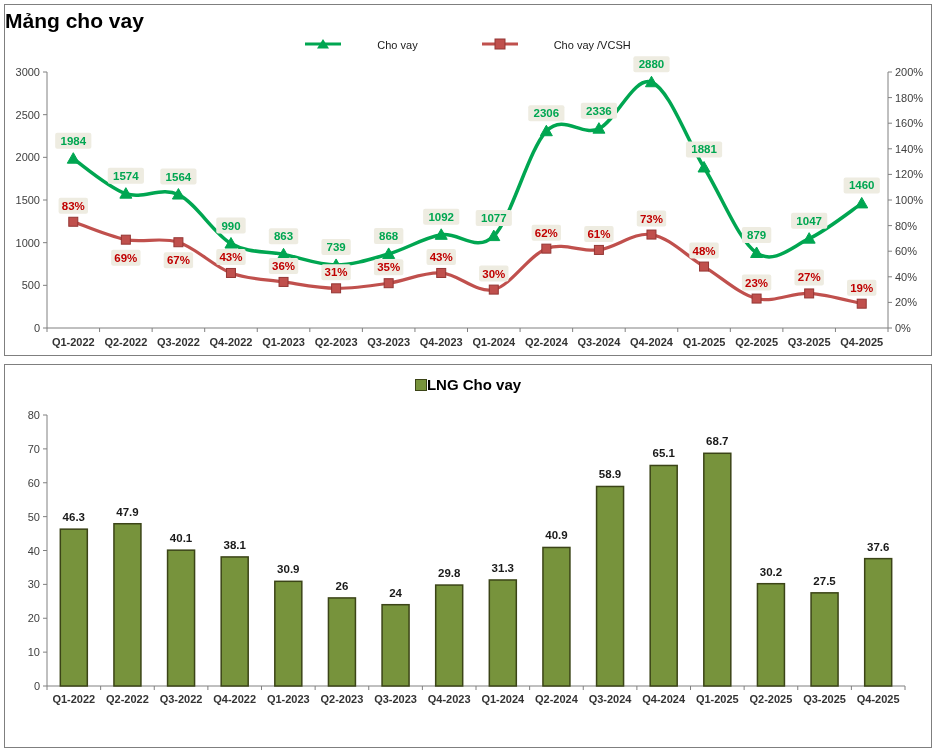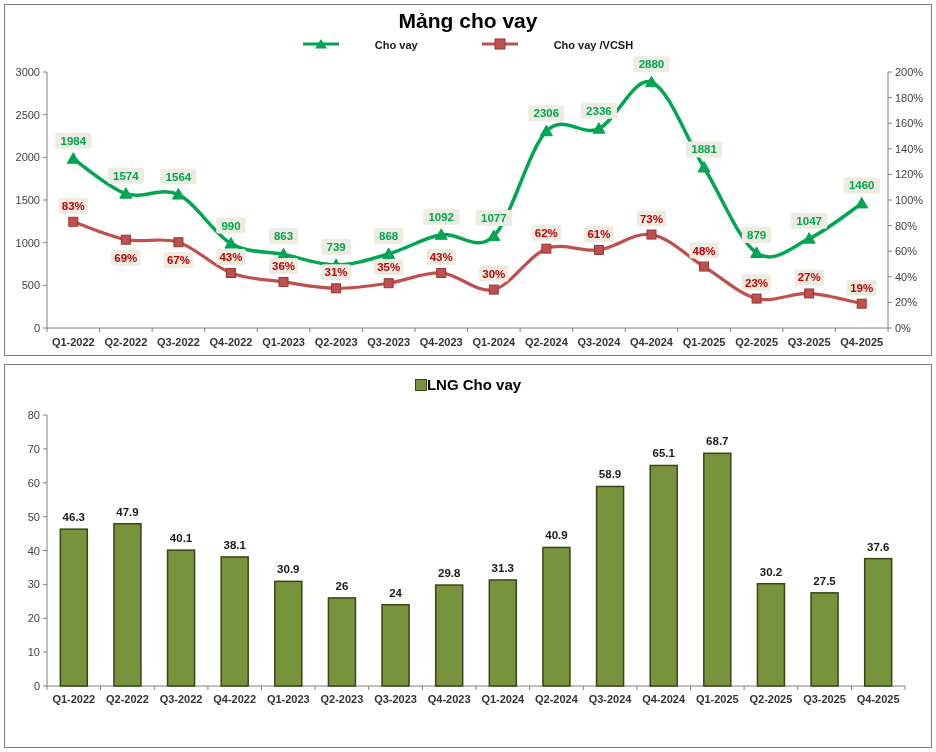--- a/index.html
+++ b/index.html
@@ -1,25 +1,25 @@
 <!DOCTYPE html>
 <html><head>
 <meta charset="utf-8">
 <style>
   html,body{margin:0;padding:0;}
   body{width:936px;height:752px;background:#ffffff;font-family:"Liberation Sans",sans-serif;position:relative;overflow:hidden;}
   .panel{position:absolute;left:4px;background:#ffffff;border:1px solid #7f7f7f;}
   #panel-top{top:4px;width:926px;height:350px;}
   #panel-bottom{top:364px;width:926px;height:382px;}
   .panel svg.plot{position:absolute;left:0;top:0;}
-  .chart-title{position:absolute;top:4px;left:0;width:100%;text-align:center;font-size:21px;font-weight:bold;color:#000;z-index:2;}
+  .chart-title{position:absolute;top:4px;left:0;width:100%;text-align:left;font-size:21px;font-weight:bold;color:#000;z-index:2;}
   .legend{position:absolute;left:0;width:100%;display:flex;justify-content:center;align-items:center;z-index:2;}
   #legend-top{top:31px;gap:64px;}
   .legend-item{display:flex;align-items:center;gap:5px;}
-  .legend-label{font-size:11px;font-weight:bold;color:#1a1a1a;padding-left:31px;}
+  .legend-label{font-size:11px;font-weight:normal;color:#1a1a1a;padding-left:31px;}
   #legend-bottom{top:11px;gap:0;}
   .legend-square{display:inline-block;width:12px;height:12px;box-sizing:border-box;}
   .legend-title{font-size:15px;font-weight:bold;color:#000;}
   svg text{font-family:"Liberation Sans",sans-serif;}
 </style>
 </head>
 <body>
 
 <div class="panel" id="panel-top">
   <div class="chart-title">Mảng cho vay</div>

